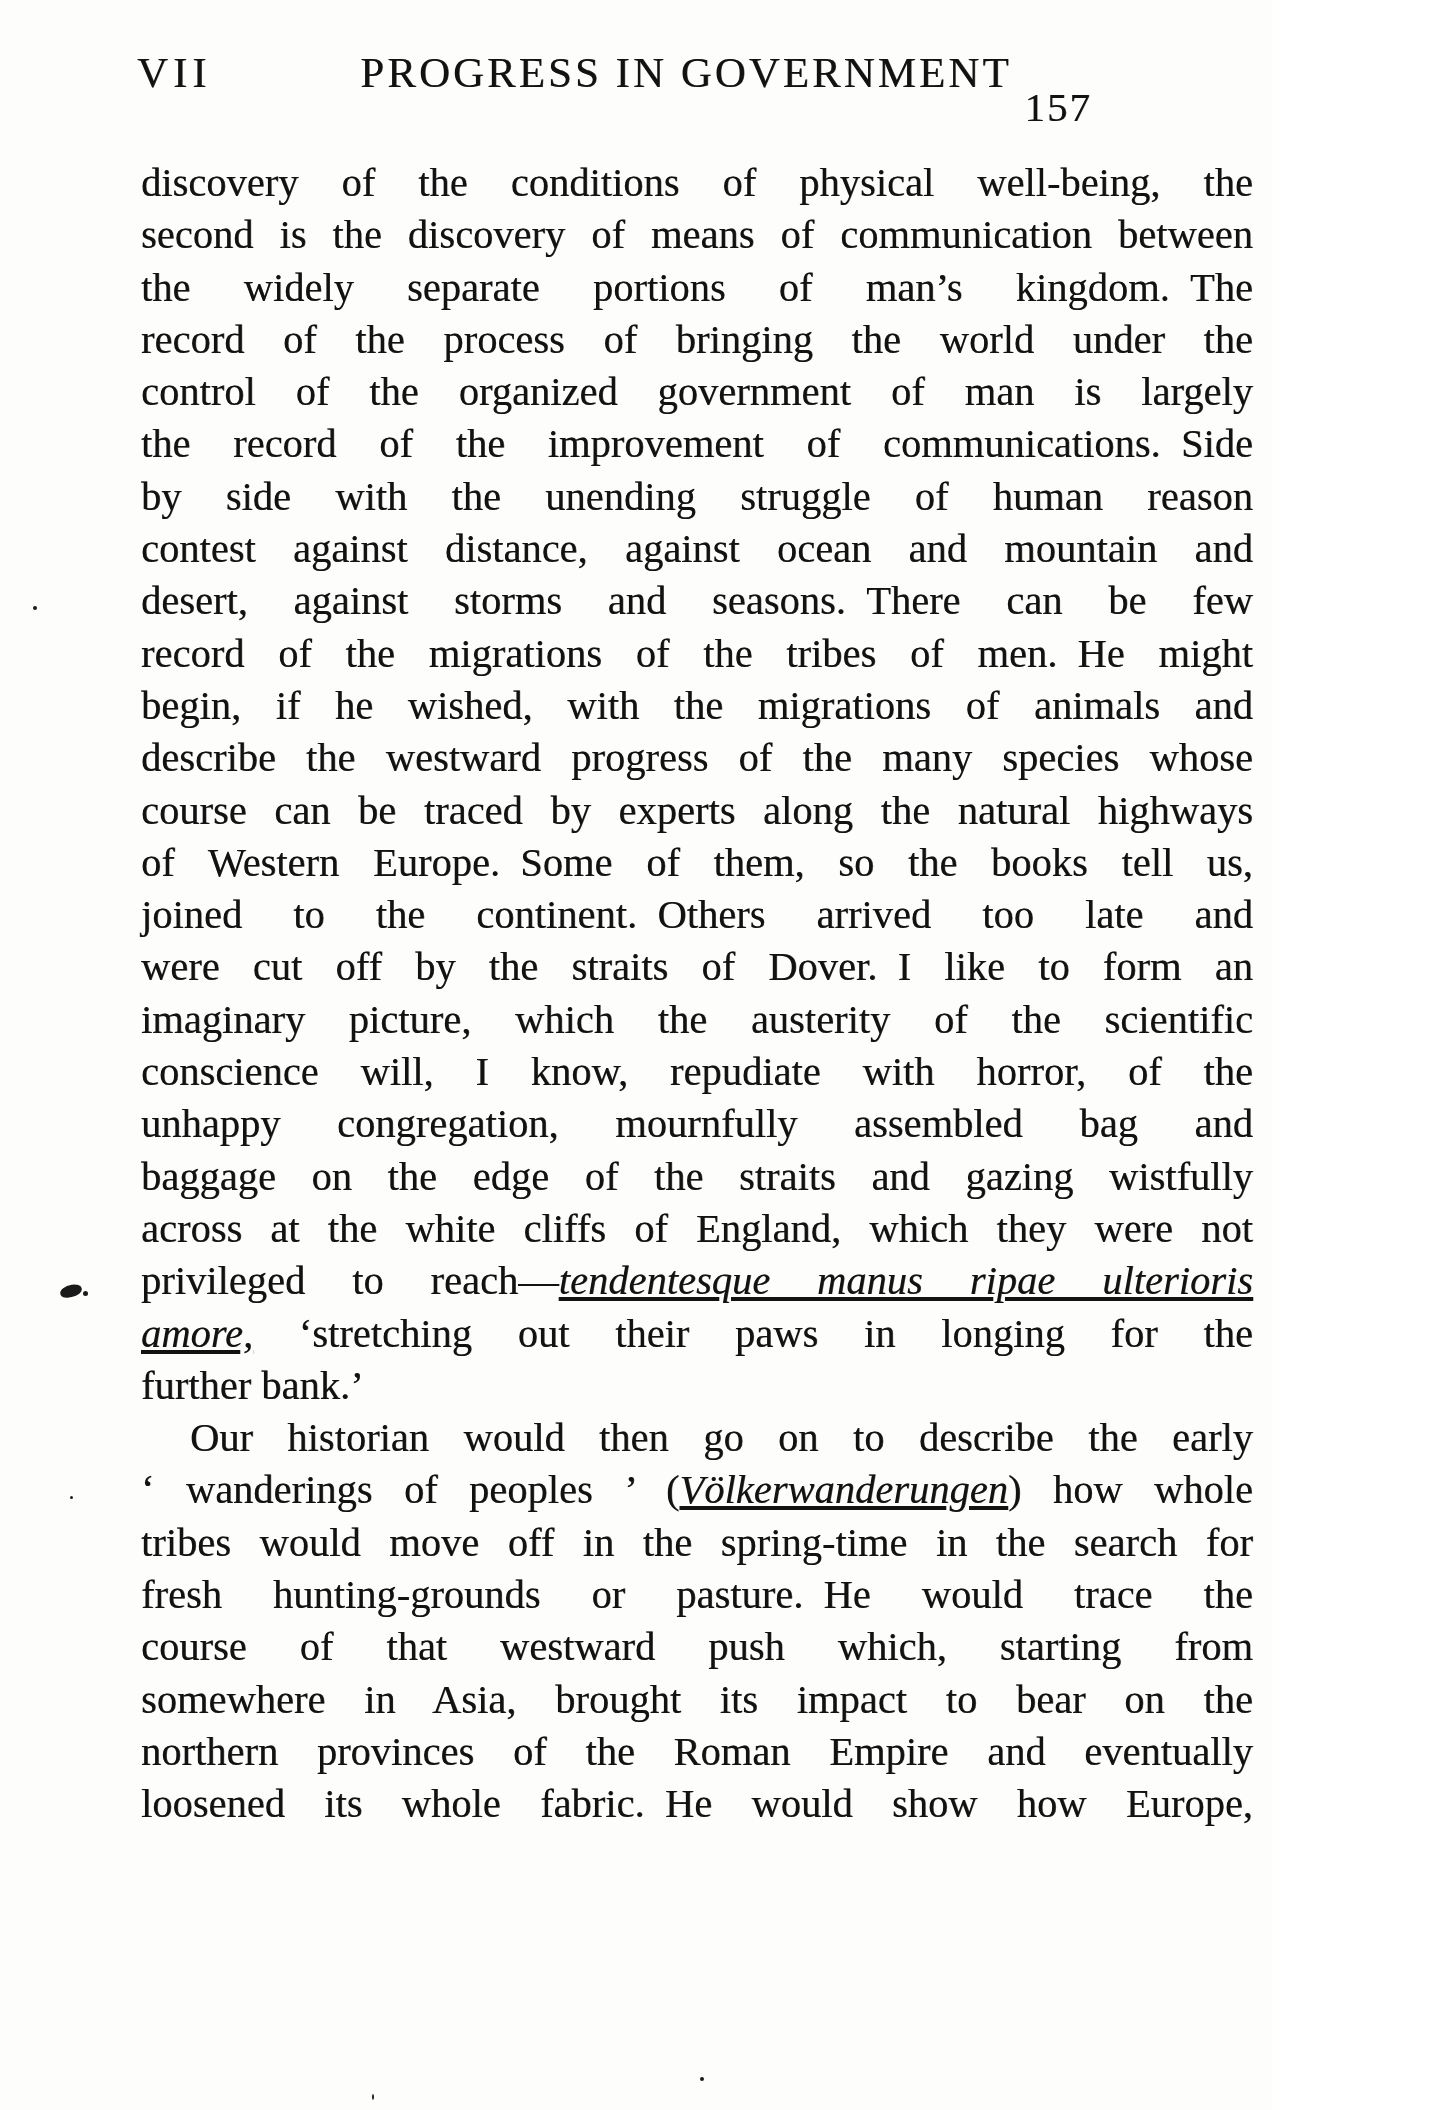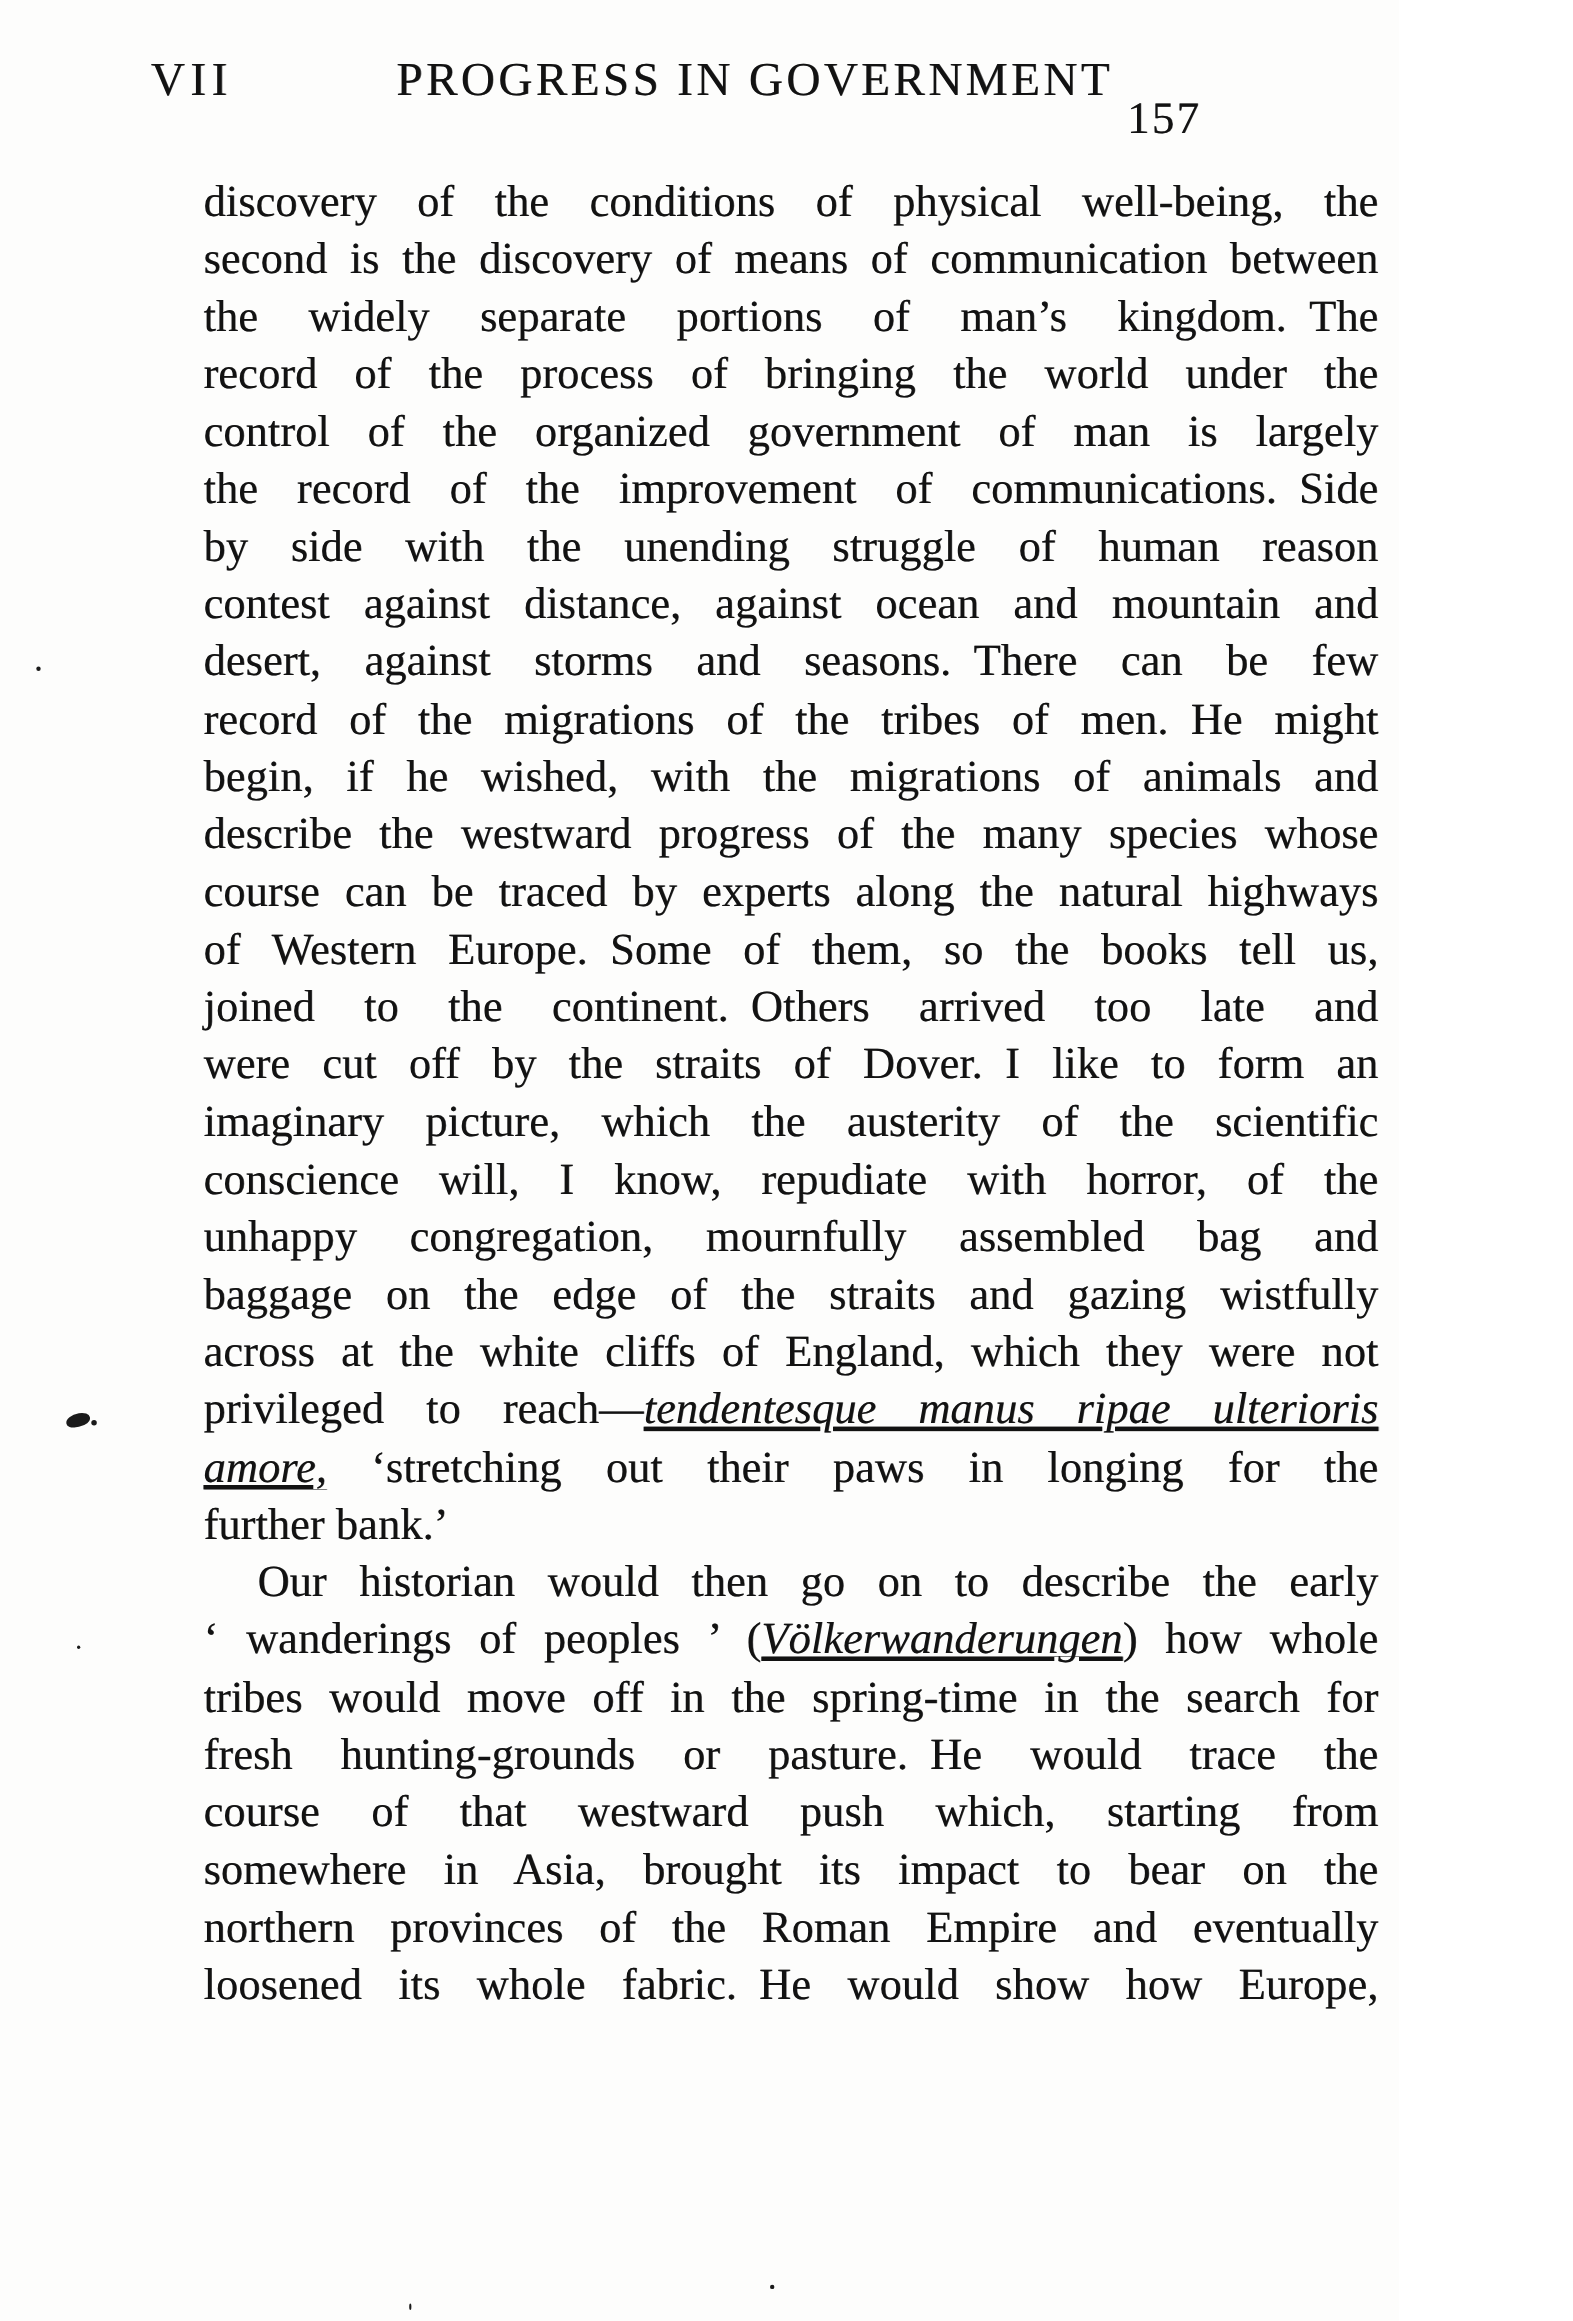--- a/index.html
+++ b/index.html
@@ -18,21 +18,21 @@
   .pageno  { right: 180px; top: 52px; font-size: 41px; letter-spacing: 2px; margin-top: 31px; }
   .text-block {
     position: absolute;
     left: 141px;
     top: 157px;
     width: 1112px;
     font-size: 40.5px;
     line-height: 52.3px;
     text-shadow: 0.45px 0 0 rgba(10,10,10,0.6);
   }
-  .line { text-align: justify; text-align-last: justify; margin-left: 44px; }
+  .line { text-align: justify; text-align-last: justify; }
   .line.short  { text-align: left; text-align-last: left; }
   .line.indent { text-indent: 49px; }
   .it { font-style: italic; text-decoration: underline; }
   .speck { position: absolute; background: #1a1a1a; border-radius: 50%; }
   .speck.blob { border-radius: 62% 45% 55% 38%; }
 </style>
 </head>
 <body>
 
 <div class="page">

